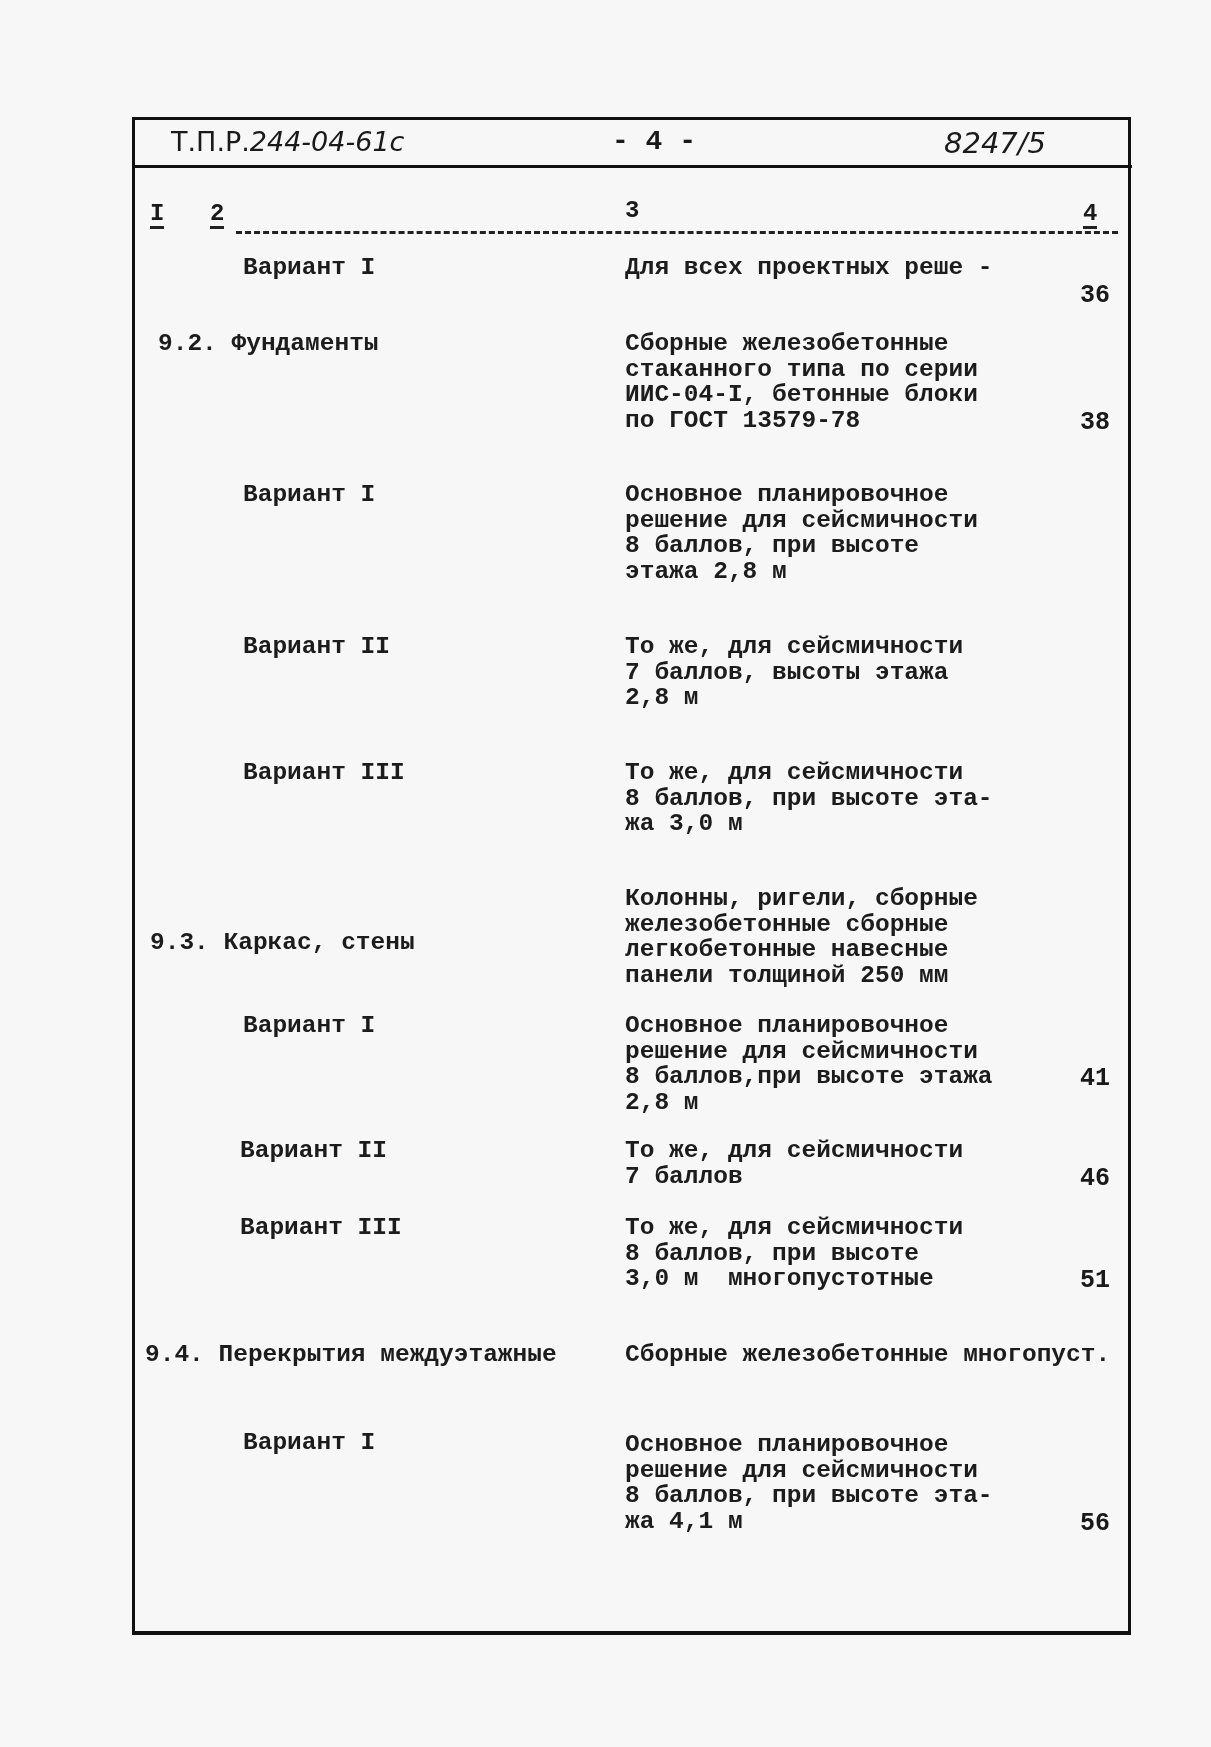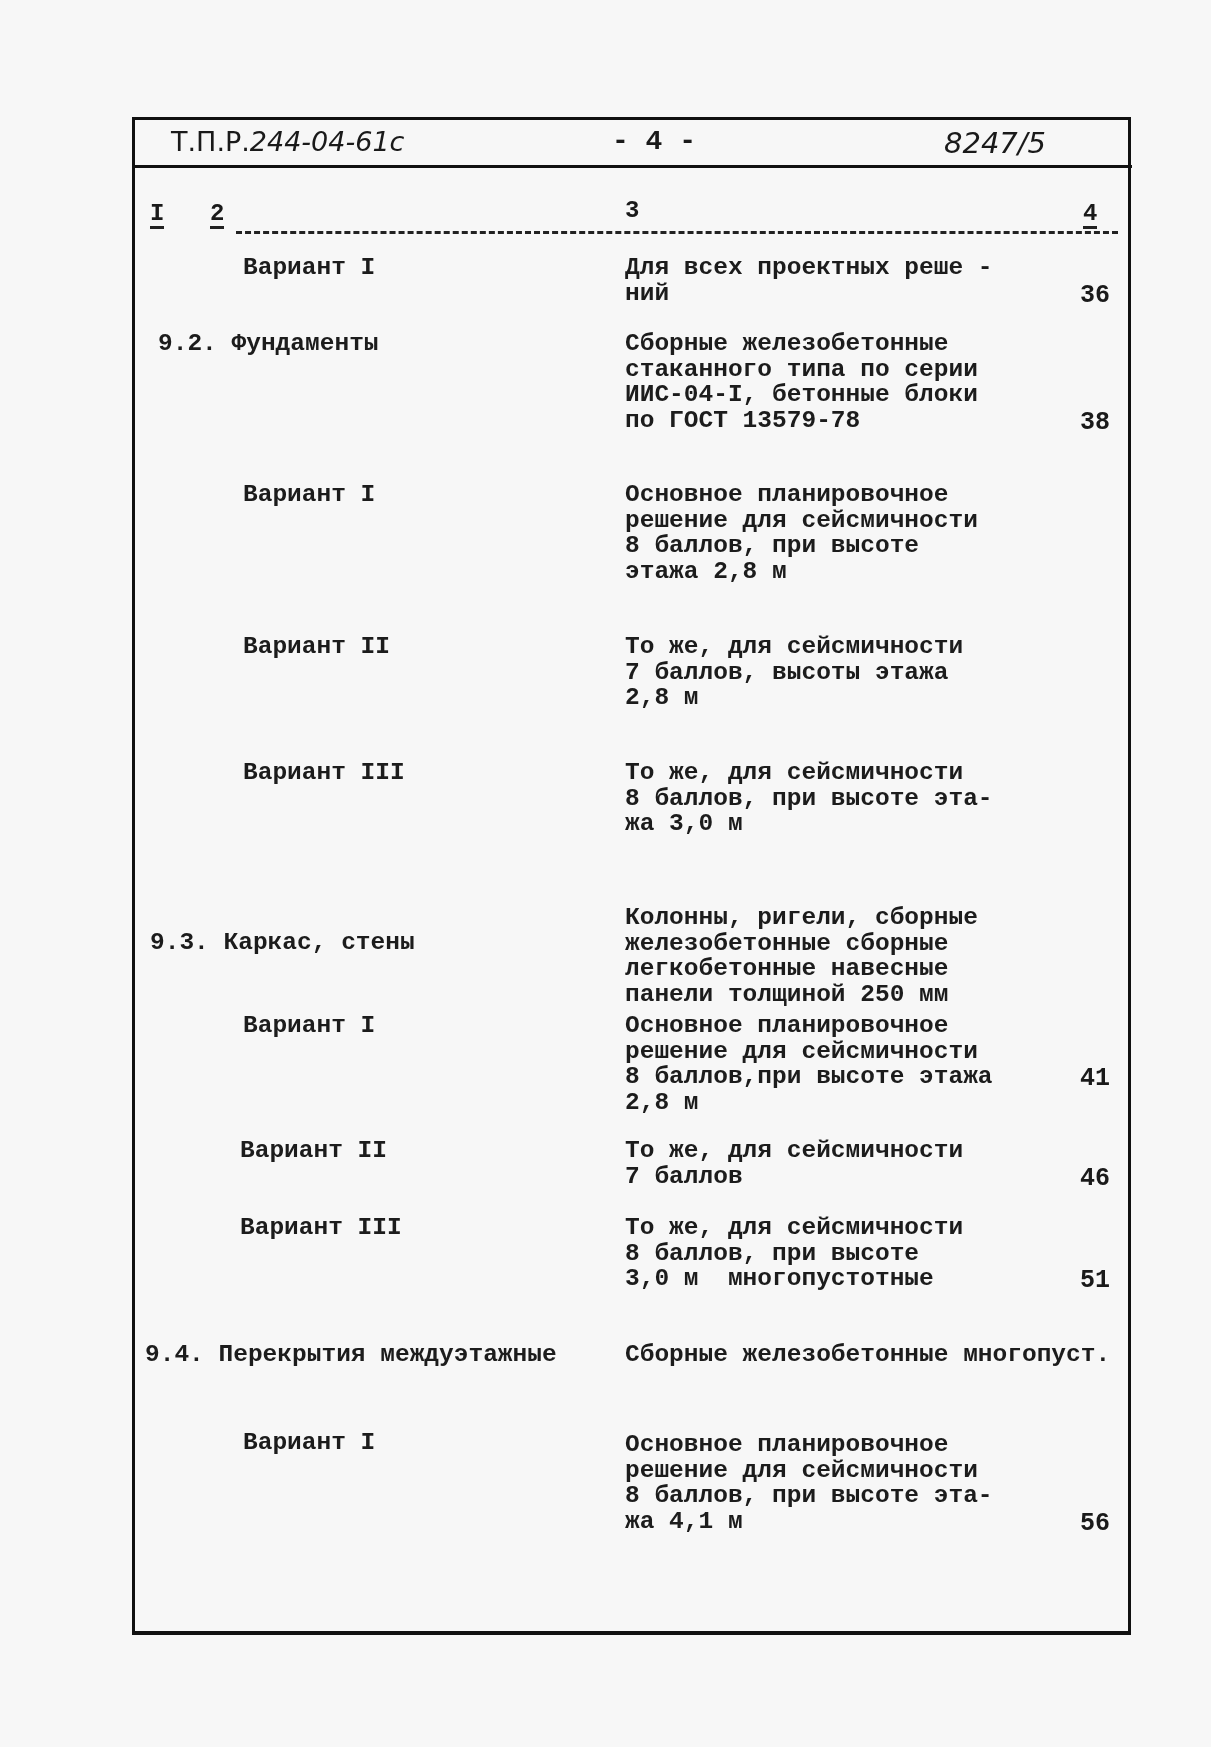--- a/index.html
+++ b/index.html
@@ -47,33 +47,33 @@
 <div class="hdr hdr-right">8247/5</div>
 
 <span class="colnum uline" style="left:150px; top:202px; line-height:24px;">I</span>
 <span class="colnum uline" style="left:210px; top:202px; line-height:24px;">2</span>
 <span class="colnum" style="left:625px; top:199px; line-height:24px;">3</span>
 <span class="colnum uline" style="left:1083px; top:202px; line-height:24px;">4</span>
 <div class="dash-line"></div>
 
 <div id="rows">
     <div class="t" style="left: 243px; top: 255px;">Вариант I</div>
-    <div class="t" style="left: 625px; top: 255px;"><div>Для всех проектных реше -</div><div>ний</div></div>
+    <div class="t" style="left: 625px; top: 255px;"><div>Для всех проектных реше -</div></div>
     <div class="pg" style="top: 280.5px;">36</div>
     <div class="t" style="left: 150px; top: 331px; margin-left: 8px;">9.2. Фундаменты</div>
     <div class="t" style="left: 625px; top: 331px;"><div>Сборные железобетонные</div><div>стаканного типа по серии</div><div>ИИС-04-I, бетонные блоки</div><div>по ГОСТ 13579-78</div></div>
     <div class="pg" style="top: 407.5px;">38</div>
     <div class="t" style="left: 243px; top: 482px;">Вариант I</div>
     <div class="t" style="left: 625px; top: 482px;"><div>Основное планировочное</div><div>решение для сейсмичности</div><div>8 баллов, при высоте</div><div>этажа 2,8 м</div></div>
     <div class="t" style="left: 243px; top: 634px;">Вариант II</div>
     <div class="t" style="left: 625px; top: 634px;"><div>То же, для сейсмичности</div><div>7 баллов, высоты этажа</div><div>2,8 м</div></div>
     <div class="t" style="left: 243px; top: 760px;">Вариант III</div>
     <div class="t" style="left: 625px; top: 760px;"><div>То же, для сейсмичности</div><div>8 баллов, при высоте эта-</div><div>жа 3,0 м</div></div>
     <div class="t" style="left: 150px; top: 886px; margin-top: 44px;">9.3. Каркас, стены</div>
-    <div class="t" style="left: 625px; top: 886px; margin-top: 19px;"><div>Колонны, ригели, сборные</div><div>железобетонные сборные</div><div>легкобетонные навесные</div><div>панели толщиной 250 мм</div></div>
+    <div class="t" style="left: 625px; top: 886px;"><div>Колонны, ригели, сборные</div><div>железобетонные сборные</div><div>легкобетонные навесные</div><div>панели толщиной 250 мм</div></div>
     <div class="t" style="left: 243px; top: 1013px;">Вариант I</div>
     <div class="t" style="left: 625px; top: 1013px;"><div>Основное планировочное</div><div>решение для сейсмичности</div><div>8 баллов,при высоте этажа</div><div>2,8 м</div></div>
     <div class="pg" style="top: 1064px;">41</div>
     <div class="t" style="left: 240px; top: 1138px;">Вариант II</div>
     <div class="t" style="left: 625px; top: 1138px;"><div>То же, для сейсмичности</div><div>7 баллов</div></div>
     <div class="pg" style="top: 1163.5px;">46</div>
     <div class="t" style="left: 240px; top: 1215px;">Вариант III</div>
     <div class="t" style="left: 625px; top: 1215px;"><div>То же, для сейсмичности</div><div>8 баллов, при высоте</div><div>3,0 м  многопустотные</div></div>
     <div class="pg" style="top: 1266px;">51</div>
     <div class="t" style="left: 145px; top: 1342px;">9.4. Перекрытия междуэтажные</div>

